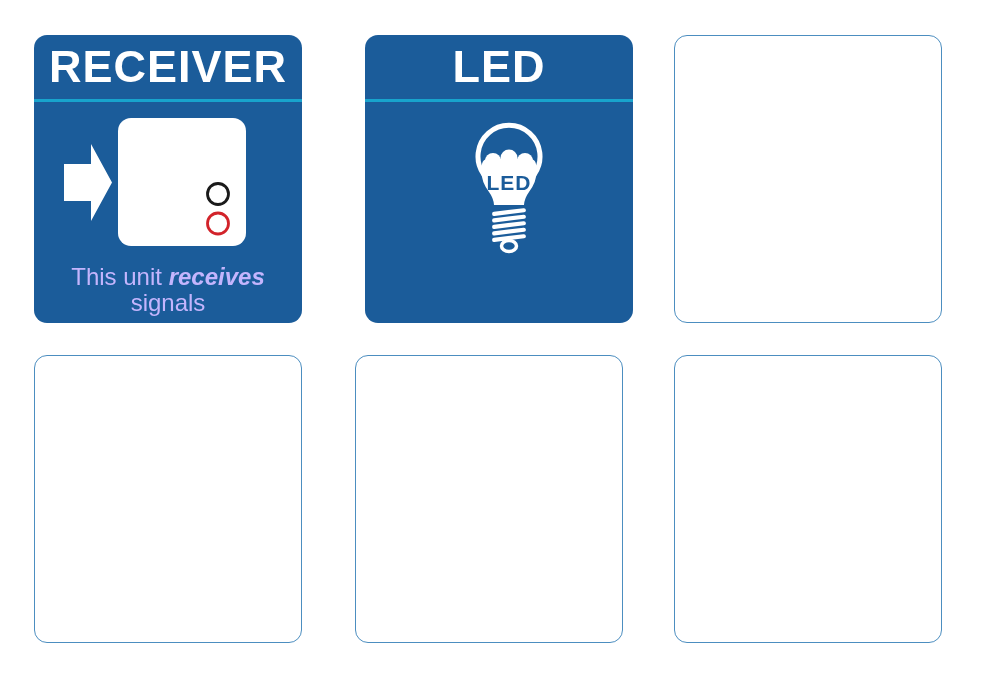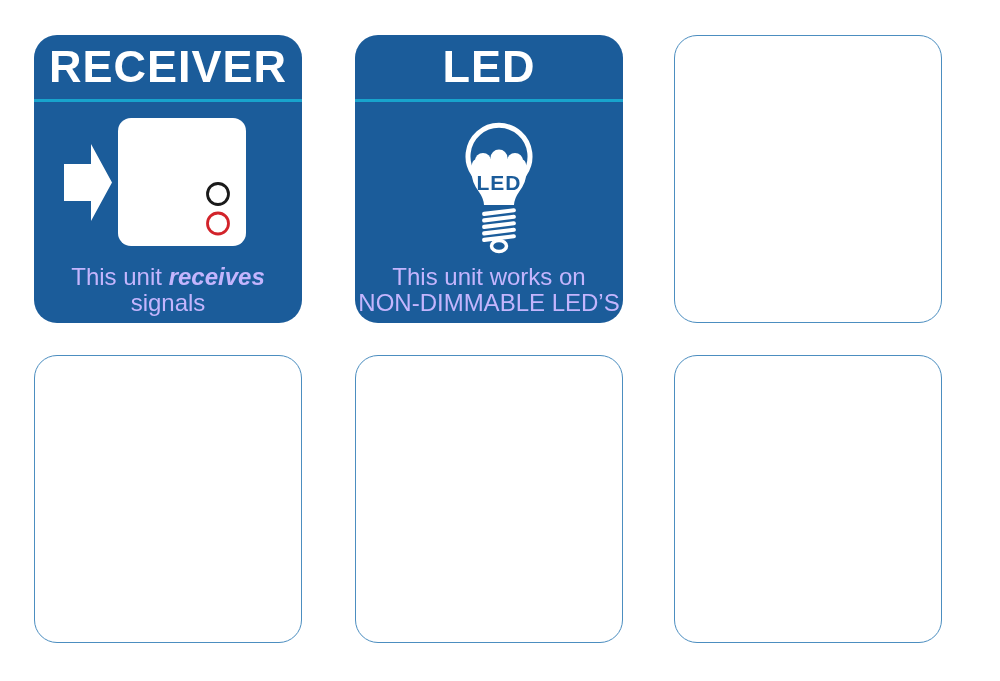--- a/index.html
+++ b/index.html
@@ -6,28 +6,28 @@
   body {
     width: 1000px; height: 681px;
     background: #ffffff;
     font-family: "Liberation Sans", sans-serif;
     position: relative;
     overflow: hidden;
   }
   .card {
     position: absolute;
     width: 268px; height: 288px;
-    border-radius: 23px;
+    border-radius: 13px;
     box-sizing: border-box;
   }
   .card.filled { background: #1B5C9A; }
   .card.empty  { background: #ffffff; border: 1.5px solid #4C8EC0; }
 
   .pos-r1c1 { left: 34px;  top: 35px;  }
-  .pos-r1c2 { left: 355px; top: 35px;  }
+  .pos-r1c2 { left: 365px; top: 35px;  }
   .pos-r1c3 { left: 674px; top: 35px;  }
   .pos-r2c1 { left: 34px;  top: 355px; }
   .pos-r2c2 { left: 355px; top: 355px; }
   .pos-r2c3 { left: 674px; top: 355px; }
 
   .title {
     position: absolute; top: 0; left: 0; width: 100%; height: 64px;
     display: flex; align-items: center; justify-content: center;
     color: #ffffff; font-size: 45px; font-weight: 700; letter-spacing: 1px;
     white-space: nowrap;
@@ -89,25 +89,20 @@
           <rect x="127" y="106" width="34" height="4.2" rx="2.1" fill="#FFFFFF" transform="rotate(-7 144 108.1)"></rect>
           <rect x="127" y="112.5" width="34" height="4.2" rx="2.1" fill="#FFFFFF" transform="rotate(-7 144 114.6)"></rect>
           <rect x="127" y="119" width="34" height="4.2" rx="2.1" fill="#FFFFFF" transform="rotate(-7 144 121.1)"></rect>
           <rect x="127" y="125.5" width="34" height="4.2" rx="2.1" fill="#FFFFFF" transform="rotate(-7 144 127.6)"></rect>
           <rect x="127" y="132" width="34" height="4.2" rx="2.1" fill="#FFFFFF" transform="rotate(-7 144 134.1)"></rect>
         </g>
 
         <ellipse cx="144" cy="142" rx="7.5" ry="5.5" fill="none" stroke="#FFFFFF" stroke-width="3.5"></ellipse>
       </svg>
     </div>
-    <div class="caption">
-      <span>This unit works on</span>
-      <br>
-      <span>NON-DIMMABLE LED’S</span>
-    </div>
   </div>
 
   <div class="card empty pos-r1c3"></div>
 
   <div class="card empty pos-r2c1"></div>
 
   <div class="card empty pos-r2c2"></div>
 
   <div class="card empty pos-r2c3"></div>
 

